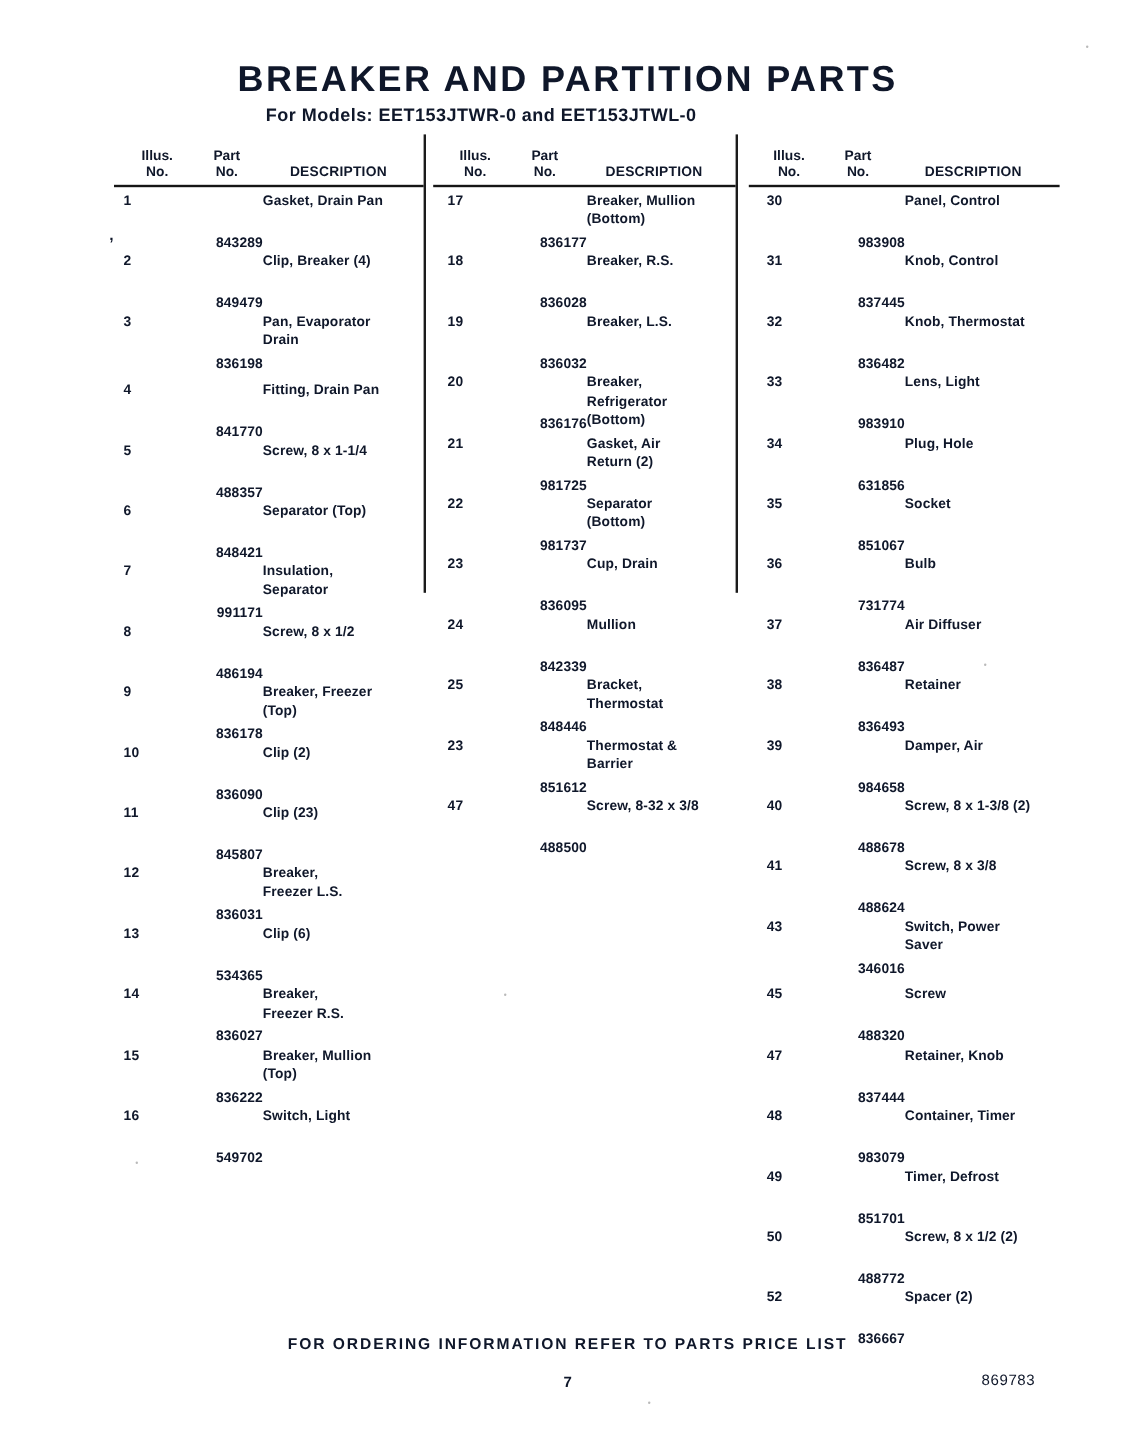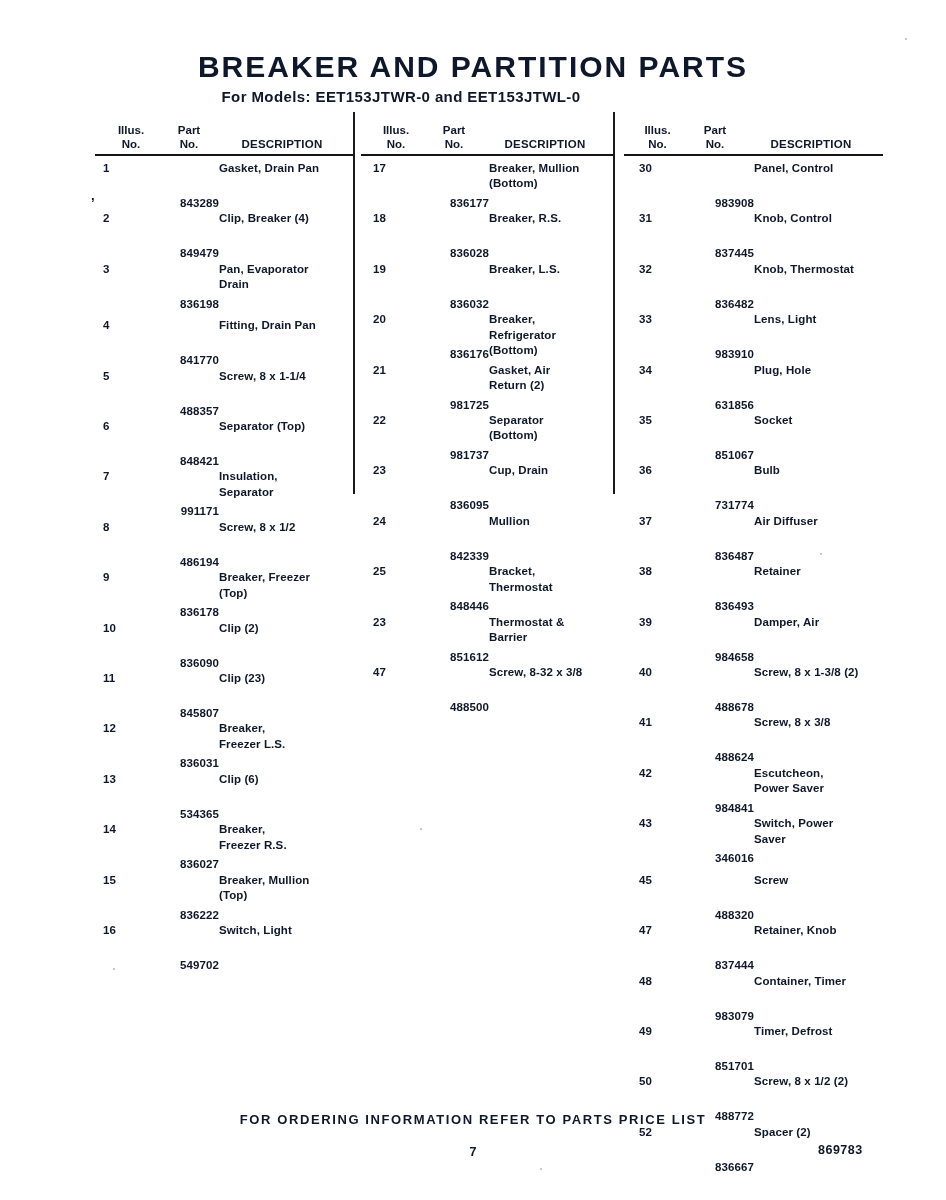--- a/index.html
+++ b/index.html
@@ -70,21 +70,21 @@
     text-align:center;
     font-size:13px;font-weight:bold;letter-spacing:1.6px;
     white-space:nowrap;
   }
   .page-number{
     position:absolute;top:1145px;left:0;width:946px;
     text-align:center;font-size:12.5px;font-weight:bold;
   }
   .doc-number{
     position:absolute;top:1143px;left:818px;
-    font-size:12.5px;font-weight:bold;letter-spacing:0.5px;
+    font-size:12.5px;font-weight:normal;letter-spacing:0.5px;
   }
   .speck{position:absolute;background:#b9b9b9;width:2px;height:2px;border-radius:50%;}
 </style>
 </head>
 <body>
 
 <div class="page">
 
   <div class="title">BREAKER AND PARTITION PARTS</div>
   <div class="subtitle">For Models: EET153JTWR-0 and EET153JTWL-0</div>
@@ -338,26 +338,20 @@
             <div class="e-no">40</div>
             <div class="e-part">488678</div>
             <div class="e-desc">Screw, 8 x 1-3/8 (2)</div>
           </div>
           <div class="entry">
             <div class="e-no">41</div>
             <div class="e-part">488624</div>
             <div class="e-desc">Screw, 8 x 3/8</div>
           </div>
           <div class="entry">
-            <div class="e-no">42</div>
-            <div class="e-part">984841</div>
-            <div class="e-desc">Escutcheon,
-Power Saver</div>
-          </div>
-          <div class="entry">
             <div class="e-no">43</div>
             <div class="e-part">346016</div>
             <div class="e-desc">Switch, Power
 Saver</div>
           </div>
           <div class="entry gap">
             <div class="e-no">45</div>
             <div class="e-part">488320</div>
             <div class="e-desc">Screw</div>
           </div>

